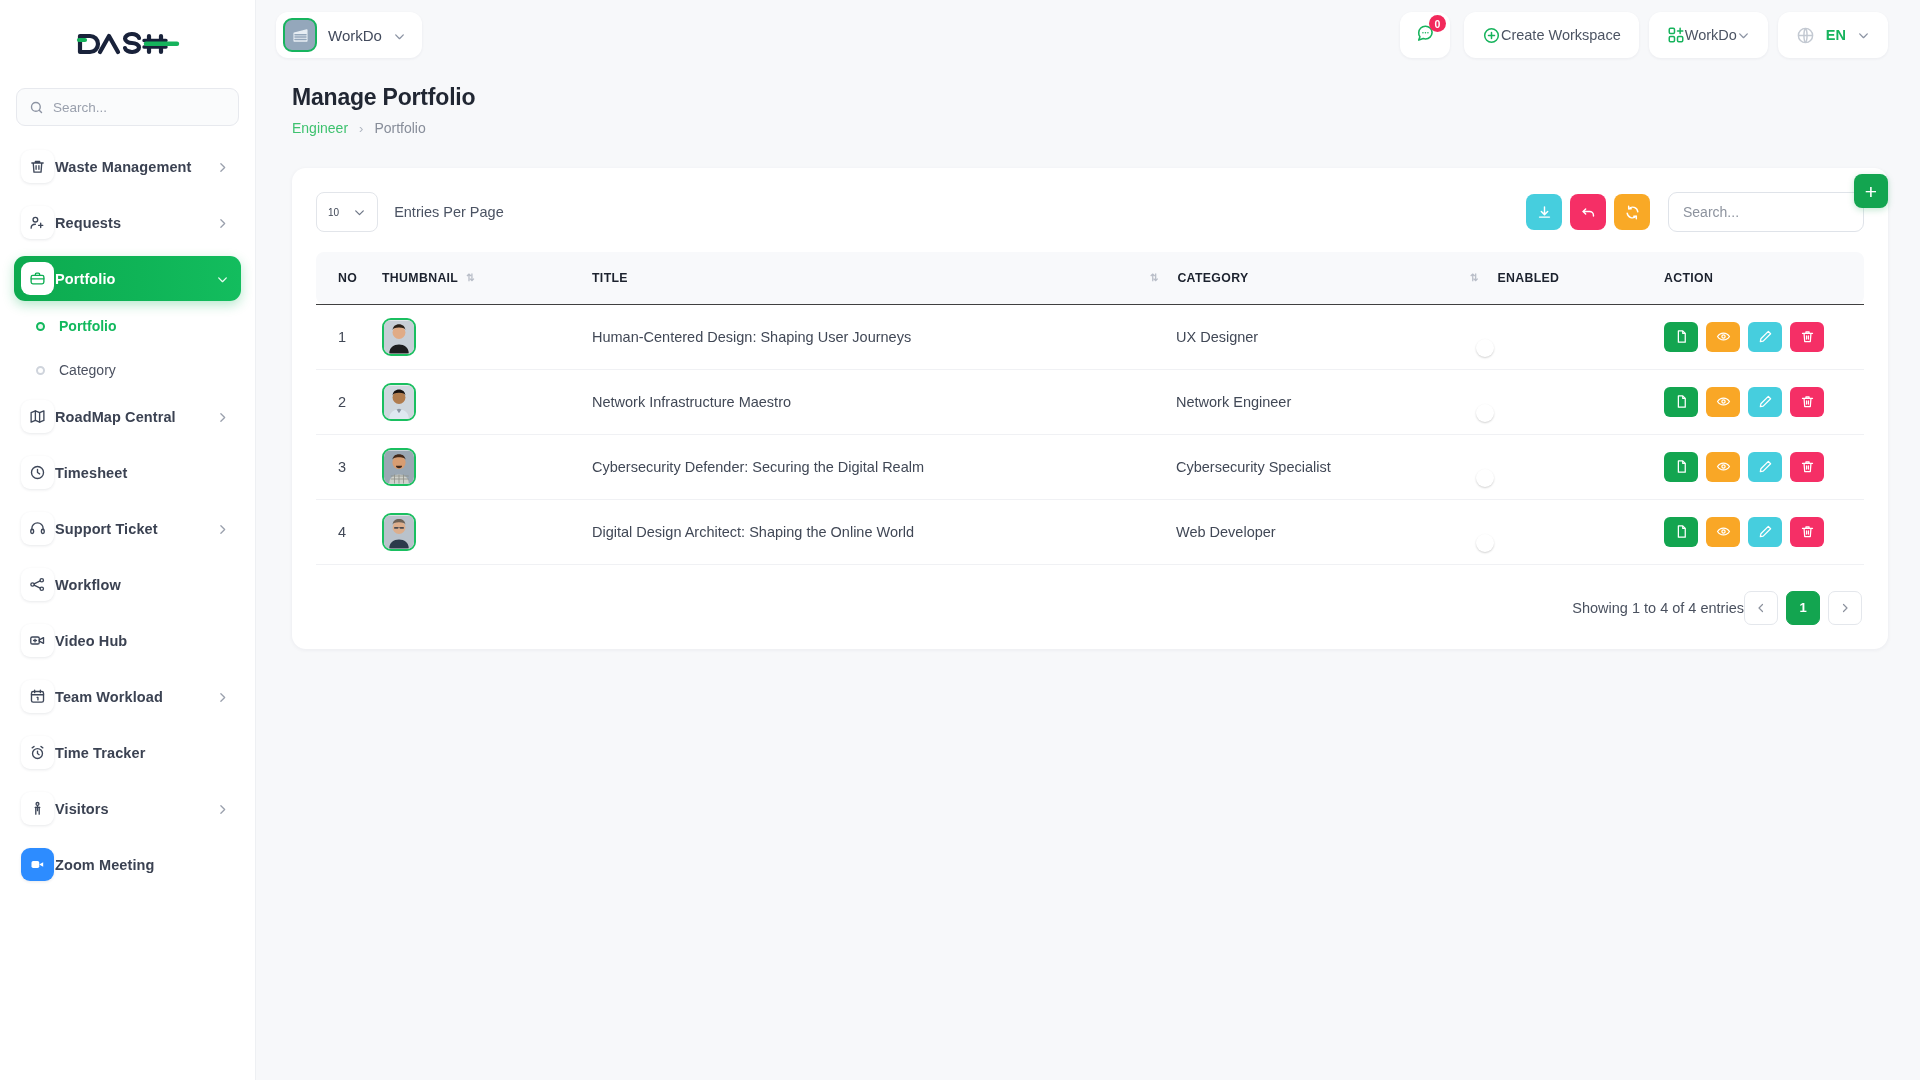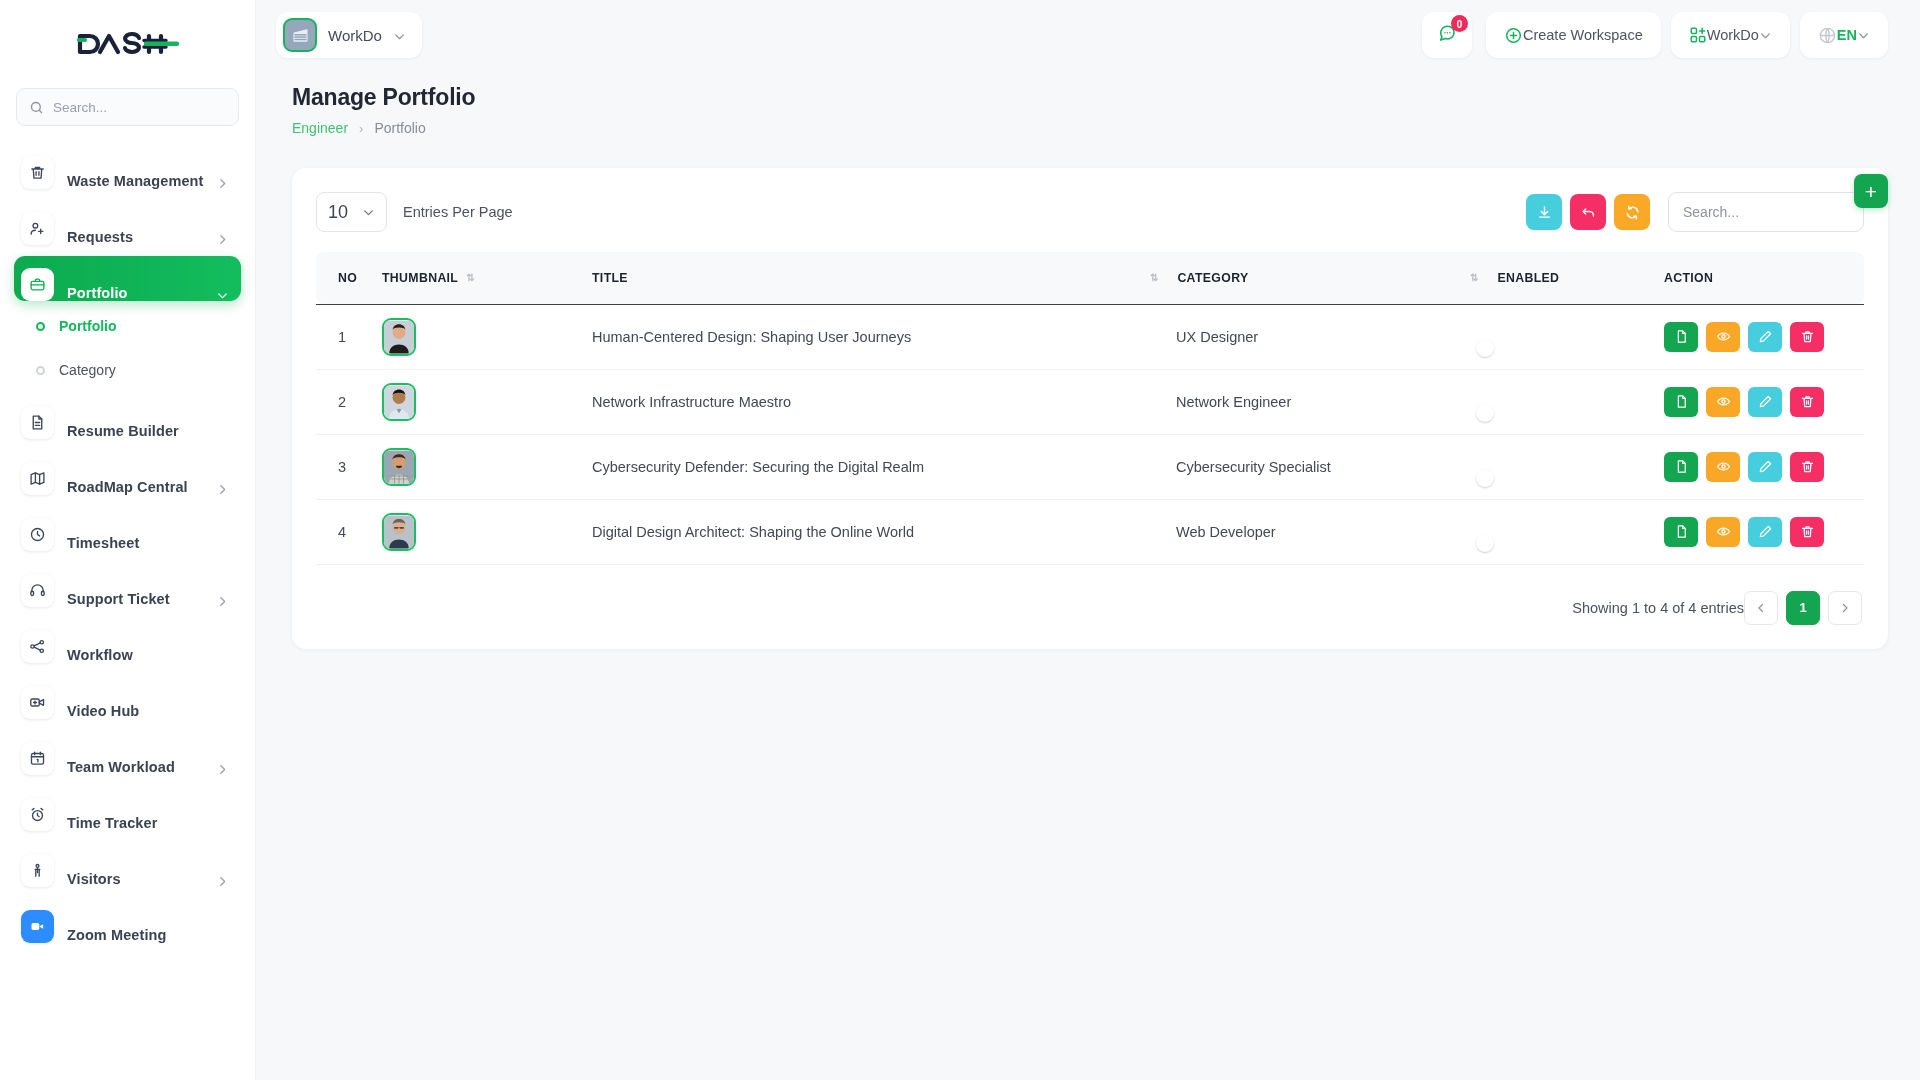--- a/index.html
+++ b/index.html
@@ -39,22 +39,22 @@
   .search-box input {
     border: none; outline: none; background: transparent;
     font-family: "Liberation Sans", sans-serif;
     font-size: 13.5px; color: #6d7485; width: 100%;
   }
   .search-box input::placeholder { color: #9aa0ad; }
 
   .nav { padding: 4px 14px 20px 14px; }
   .nav-item {
     height: 45px;
-    display: flex; align-items: flex-end;
-    gap: 13px;
+    display: flex; align-items: center;
+    gap: 1px;
     border-radius: 11px;
     padding: 0 12px 0 7px;
     margin-bottom: 11px;
     cursor: pointer;
     position: relative;
   }
   .nav-item .ic-box {
     width: 33px; height: 33px; border-radius: 9px;
     background: #ffffff;
     box-shadow: 0 1px 3px rgba(30,40,60,.10);
@@ -165,21 +165,21 @@
     border-radius: 14px;
     box-shadow: 0 1px 4px rgba(30,40,60,.06);
     padding: 22px 24px 24px 24px;
   }
   .card-top { display: flex; align-items: center; height: 44px; }
   .epp-select {
     height: 40px; min-width: 62px; border: 1px solid #e2e5ea;
     border-radius: 8px; display: flex; align-items: center; justify-content: space-between;
     gap: 14px; padding: 0 11px; cursor: pointer; background: #fff;
   }
-  .epp-select .v { font-size: 18px; color: #3f4756; }
+  .epp-select .v { font-size: 10px; color: #3f4756; }
   .epp-select svg { width: 13px; height: 13px; color: #6d7585; }
   .epp-label { font-size: 14.5px; color: #4b5363; margin-left: 16px; }
 
   .tool-btns { display: flex; gap: 8px; align-items: center; }
   .tb {
     width: 36px; height: 36px; border-radius: 8px;
     display: flex; align-items: center; justify-content: center; cursor: pointer;
   }
   .tb svg { width: 17px; height: 17px; color: #fff; }
   .tb.dl { background: #46cede; }
@@ -357,30 +357,20 @@
         <div class="sub-item cur">
           <span class="dot"></span>
           <span class="lbl">Portfolio</span>
         </div>
         <div class="sub-item">
           <span class="dot" style="border-color:#cfd4dc"></span>
           <span class="lbl">Category</span>
         </div>
       </div>
 
-      <div class="nav-item">
-        <span class="ic-box">
-          <svg viewBox="0 0 24 24" fill="none" stroke="#3e4759" stroke-width="1.9" stroke-linecap="round" stroke-linejoin="round">
-              <path d="M6 3h8l4 4v14H6z"></path>
-              <path d="M14 3v4h4"></path>
-              <path d="M9 12h6M9 16h6"></path>
-            </svg>
-        </span>
-        <span class="lbl">Resume Builder</span>
-      </div>
 
       <div class="nav-item">
         <span class="ic-box">
           <svg viewBox="0 0 24 24" fill="none" stroke="#3e4759" stroke-width="1.9" stroke-linecap="round" stroke-linejoin="round">
               <path d="M3 6.5l6-2.5 6 2.5 6-2.5v13.5l-6 2.5-6-2.5-6 2.5z"></path>
               <path d="M9 4v13.5M15 6.5V20"></path>
             </svg>
         </span>
         <span class="lbl">RoadMap Central</span>
         <span class="chev">
@@ -551,21 +541,21 @@
             </svg>
         </span>
         <span class="txt">WorkDo</span>
         <span class="chev" style="width:13px;height:13px;color:#8b93a3;display:flex">
           <svg viewBox="0 0 24 24" fill="none" stroke="currentColor" stroke-width="2.4" stroke-linecap="round" stroke-linejoin="round">
               <path d="M5 9l7 7 7-7"></path>
             </svg>
         </span>
       </div>
 
-      <div class="hdr-btn" style="">
+      <div class="hdr-btn" style="gap:11px">
         <span class="globe">
           <svg viewBox="0 0 24 24" fill="none" stroke="currentColor" stroke-width="1.8">
               <circle cx="12" cy="12" r="9"></circle>
               <path d="M3 12h18M12 3c2.6 2.6 2.6 15 0 18M12 3c-2.6 2.6-2.6 15 0 18"></path>
             </svg>
         </span>
         <span class="en-txt">EN</span>
         <span class="chev" style="width:13px;height:13px;color:#8b93a3;display:flex">
           <svg viewBox="0 0 24 24" fill="none" stroke="currentColor" stroke-width="2.4" stroke-linecap="round" stroke-linejoin="round">
               <path d="M5 9l7 7 7-7"></path>

